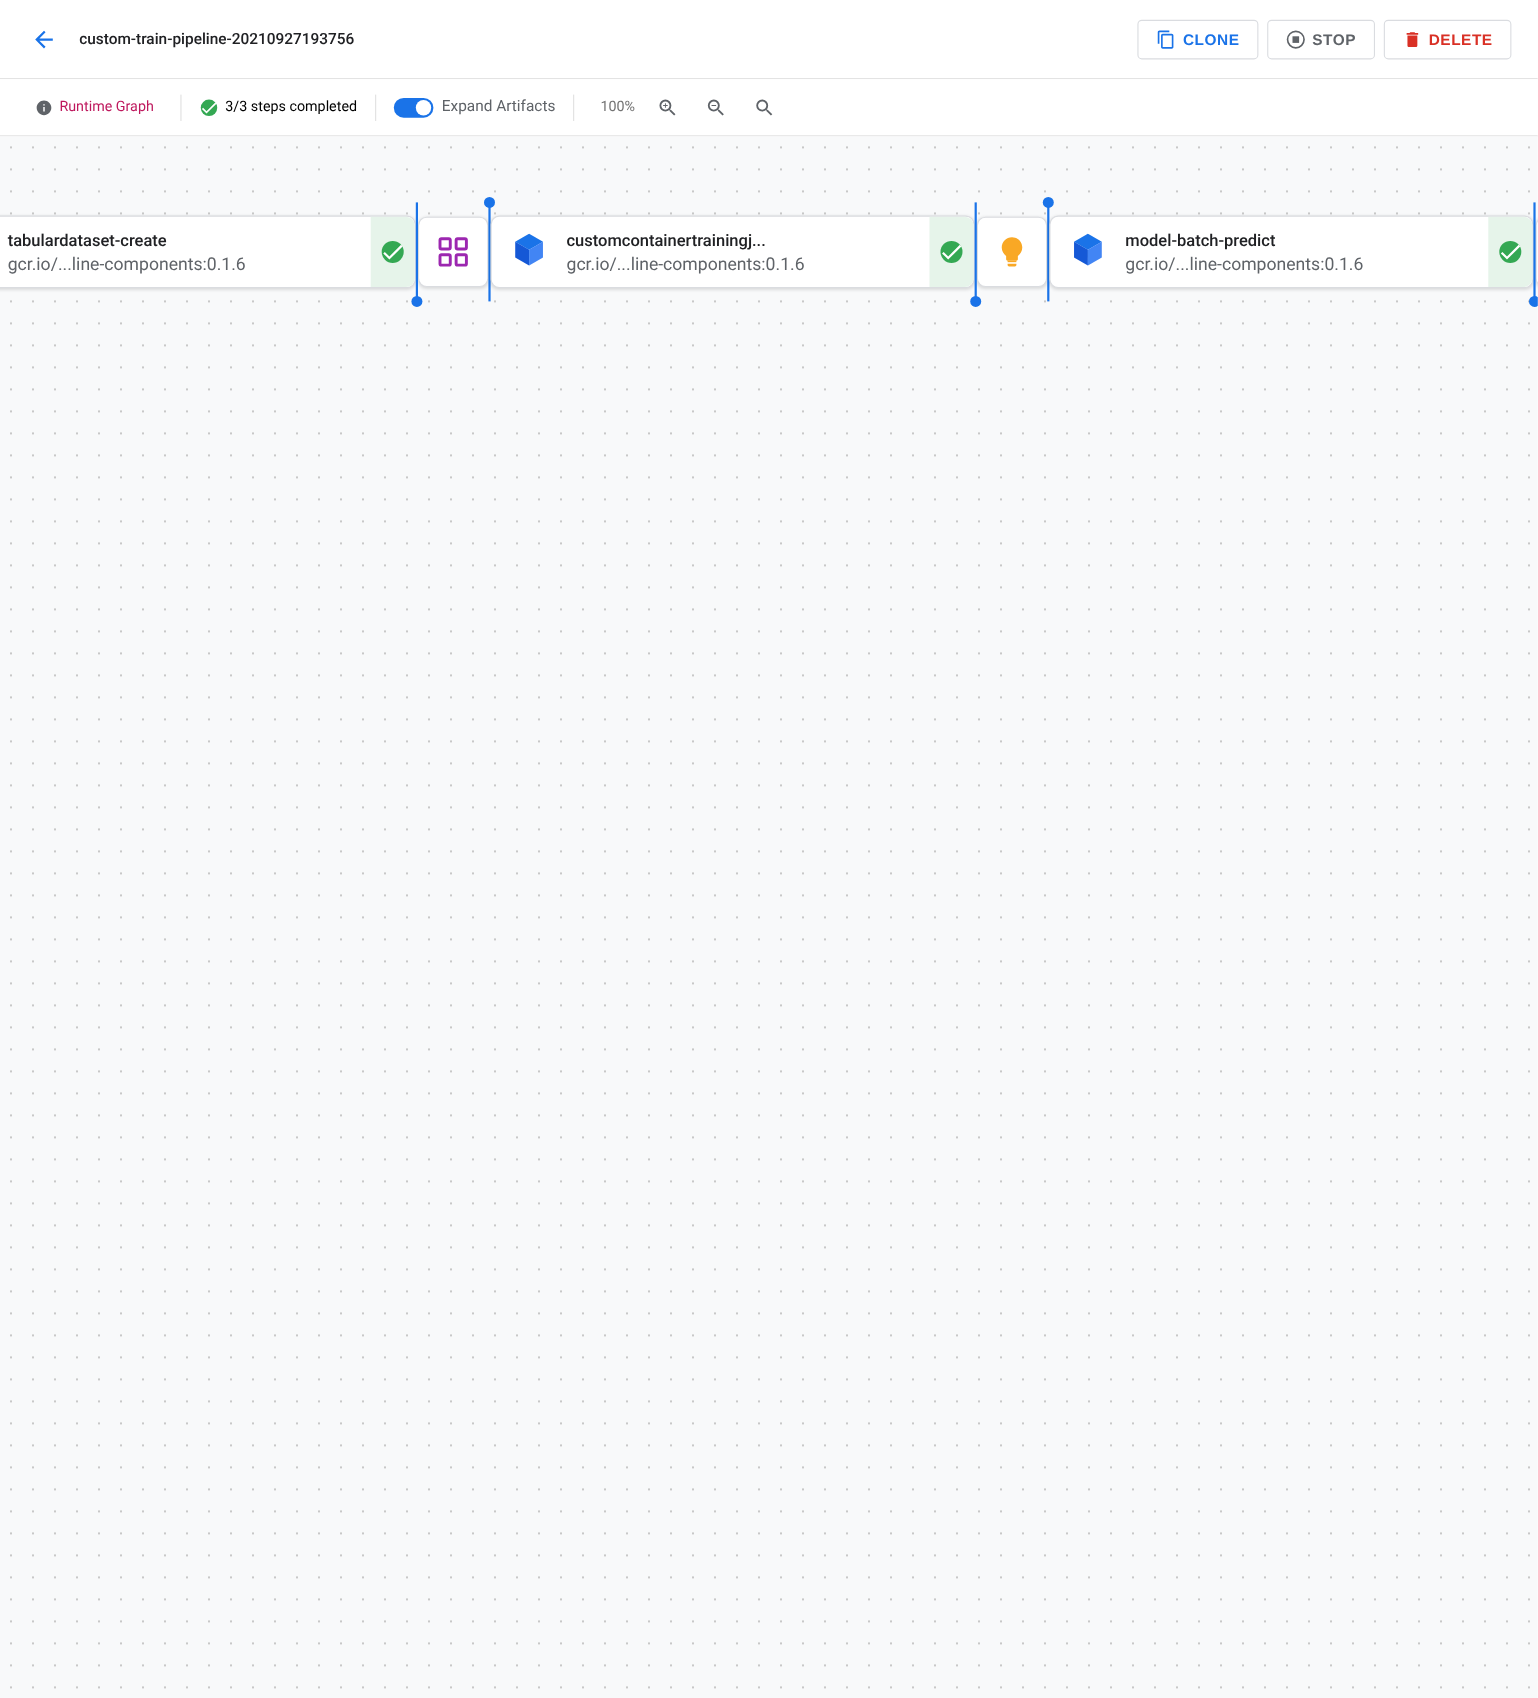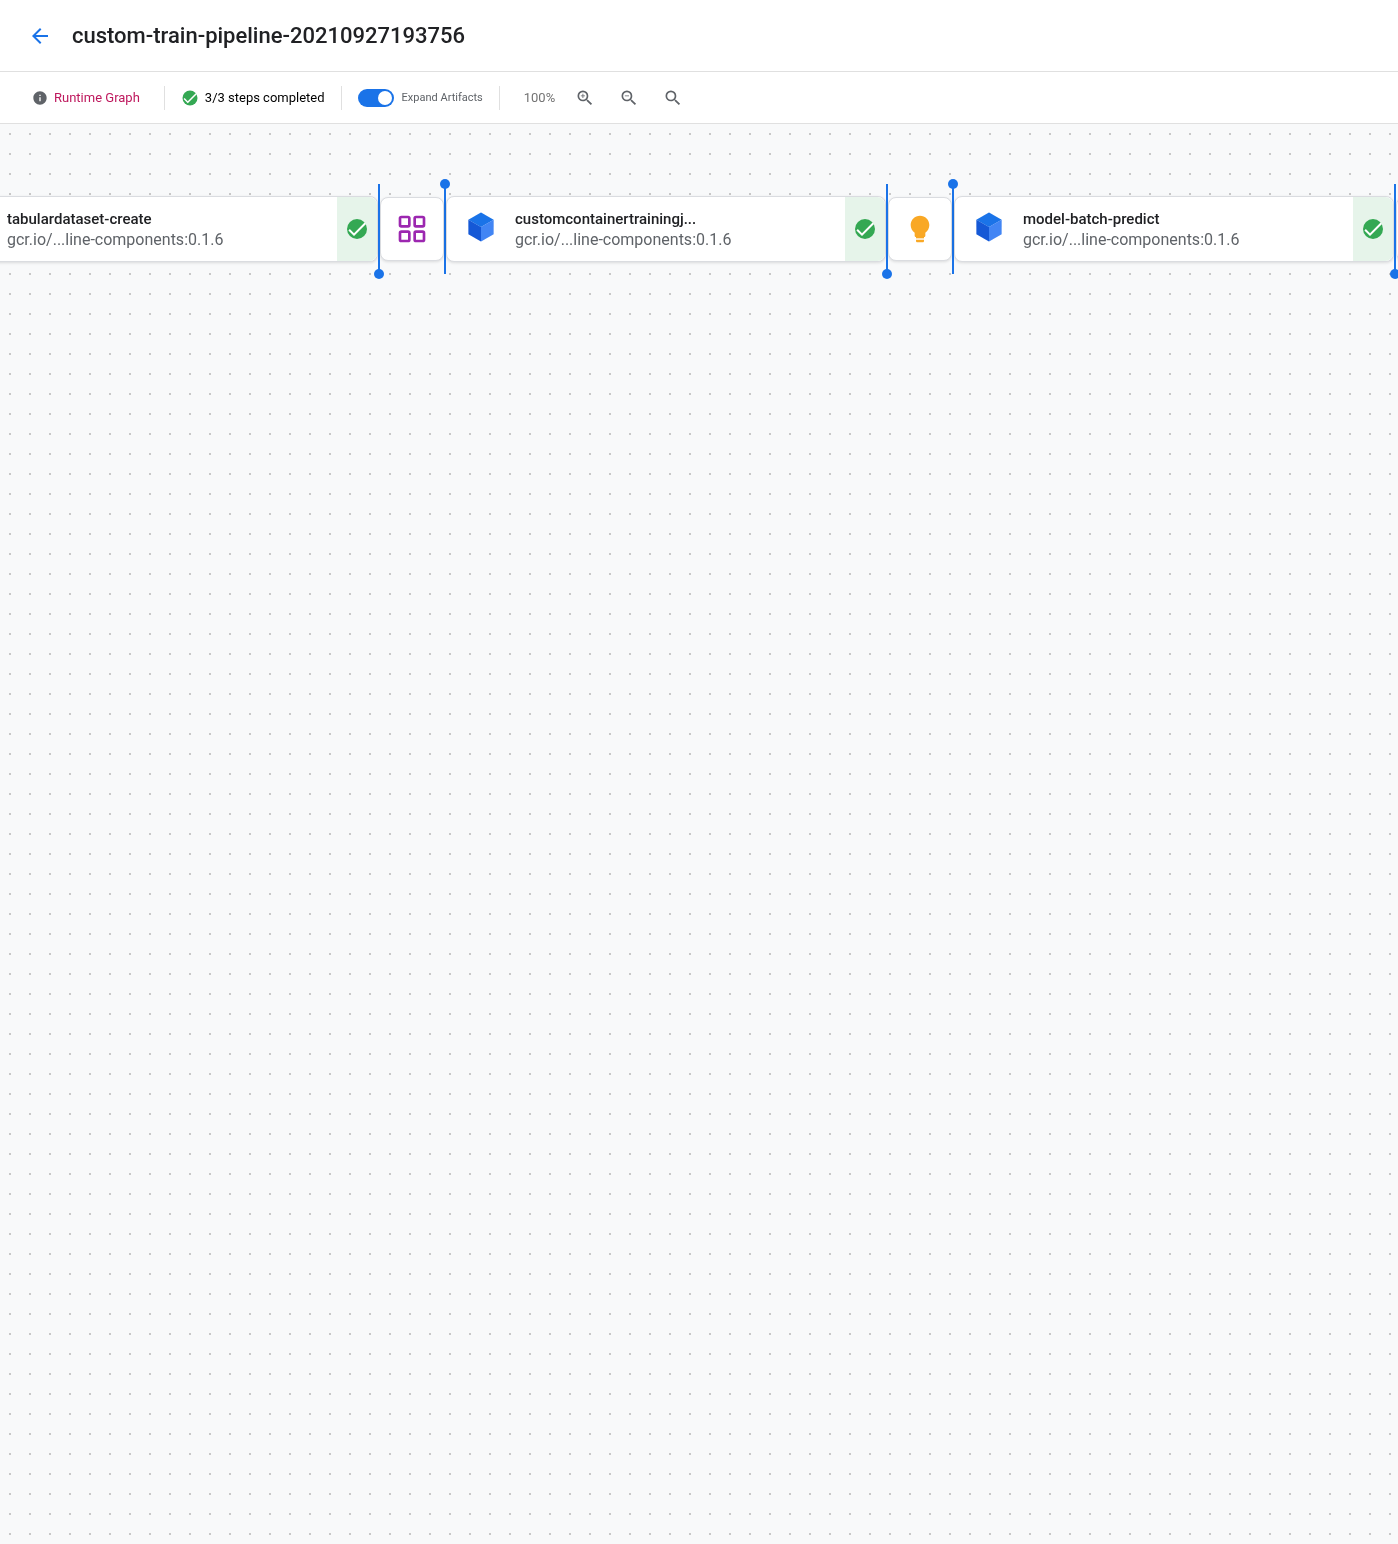--- a/index.html
+++ b/index.html
@@ -26,21 +26,21 @@
       cursor: pointer;
       color: #1a73e8;
       font-size: 24px;
       display: flex;
       align-items: center;
       background: none;
       border: none;
       padding: 4px;
     }
     .page-title {
-      font-size: 22px;
+      font-size: 14px;
       font-weight: 500;
       color: #202124;
       flex: 1;
     }
     .header-actions {
       display: flex;
       align-items: center;
       gap: 8px;
     }
     .action-btn {
@@ -87,23 +87,22 @@
     }
     .steps-completed {
       display: flex;
       align-items: center;
       gap: 6px;
       font-size: 13px;
       color: #000000;
     }
     .expand-artifacts {
       display: flex;
-      align-items: center;
       gap: 8px;
-      font-size: 11px;
+      font-size: 14px;
       color: #5f6368;
     }
     .toggle-switch {
       width: 36px;
       height: 18px;
       background: #1a73e8;
       border-radius: 9px;
       position: relative;
       cursor: pointer;
     }
@@ -243,20 +242,41 @@
 </head>
 <body>
 
 <div class="header">
   <button class="back-btn">
     <svg width="24" height="24" viewBox="0 0 24 24" fill="none">
       <path d="M20 11H7.83l5.59-5.59L12 4l-8 8 8 8 1.41-1.41L7.83 13H20v-2z" fill="#1a73e8"></path>
     </svg>
   </button>
   <span class="page-title">custom-train-pipeline-20210927193756</span>
+  <div class="header-actions">
+    <button class="action-btn">
+      <svg width="18" height="18" viewBox="0 0 24 24" fill="#1a73e8">
+        <path d="M16 1H4c-1.1 0-2 .9-2 2v14h2V3h12V1zm3 4H8c-1.1 0-2 .9-2 2v14c0 1.1.9 2 2 2h11c1.1 0 2-.9 2-2V7c0-1.1-.9-2-2-2zm0 16H8V7h11v14z"></path>
+      </svg>
+      <span>CLONE</span>
+    </button>
+    <button class="action-btn stop">
+      <svg width="18" height="18" viewBox="0 0 24 24" fill="#5f6368">
+        <circle cx="12" cy="12" r="10" stroke="#5f6368" stroke-width="2" fill="none"></circle>
+        <rect x="8" y="8" width="8" height="8" fill="#5f6368"></rect>
+      </svg>
+      <span>STOP</span>
+    </button>
+    <button class="action-btn delete">
+      <svg width="18" height="18" viewBox="0 0 24 24" fill="#d93025">
+        <path d="M6 19c0 1.1.9 2 2 2h8c1.1 0 2-.9 2-2V7H6v12zM19 4h-3.5l-1-1h-5l-1 1H5v2h14V4z"></path>
+      </svg>
+      <span>DELETE</span>
+    </button>
+  </div>
 </div>
 
 <div class="toolbar">
   <div class="toolbar-item">
     <svg width="16" height="16" viewBox="0 0 24 24" fill="#5f6368">
       <path d="M12 2C6.48 2 2 6.48 2 12s4.48 10 10 10 10-4.48 10-10S17.52 2 12 2zm1 15h-2v-6h2v6zm0-8h-2V7h2v2z"></path>
     </svg>
     <span>Runtime Graph</span>
   </div>
   <div class="toolbar-divider"></div>

